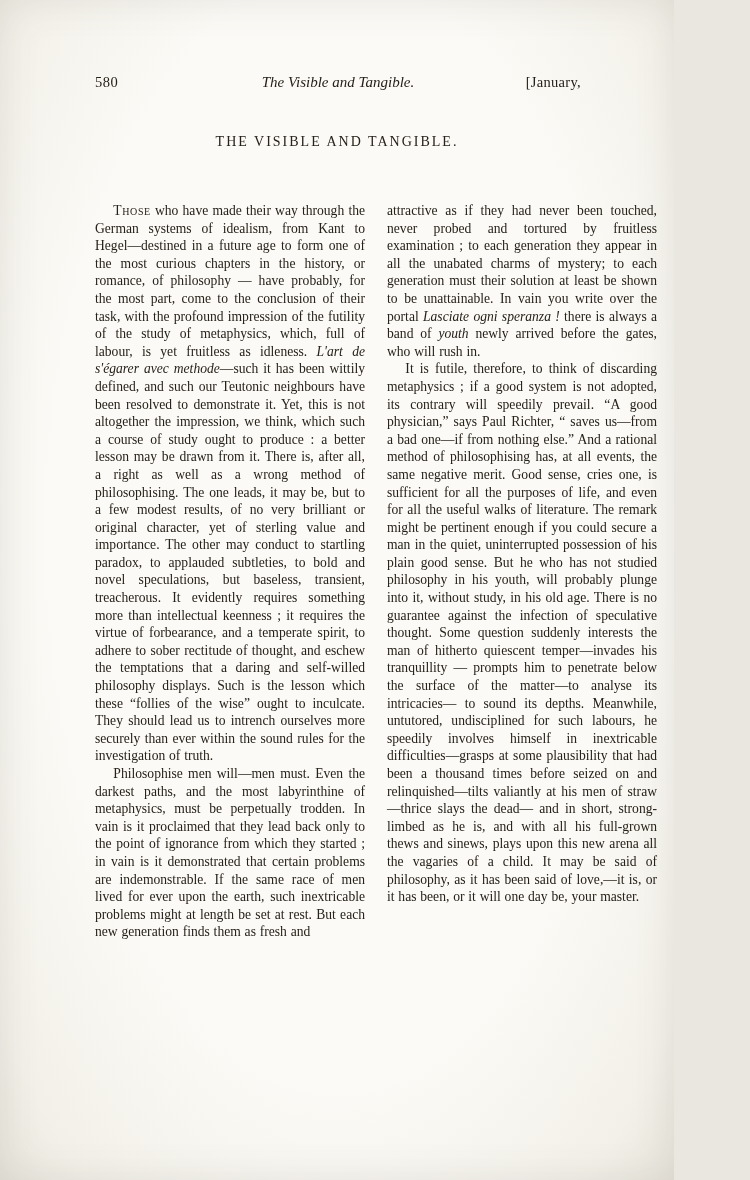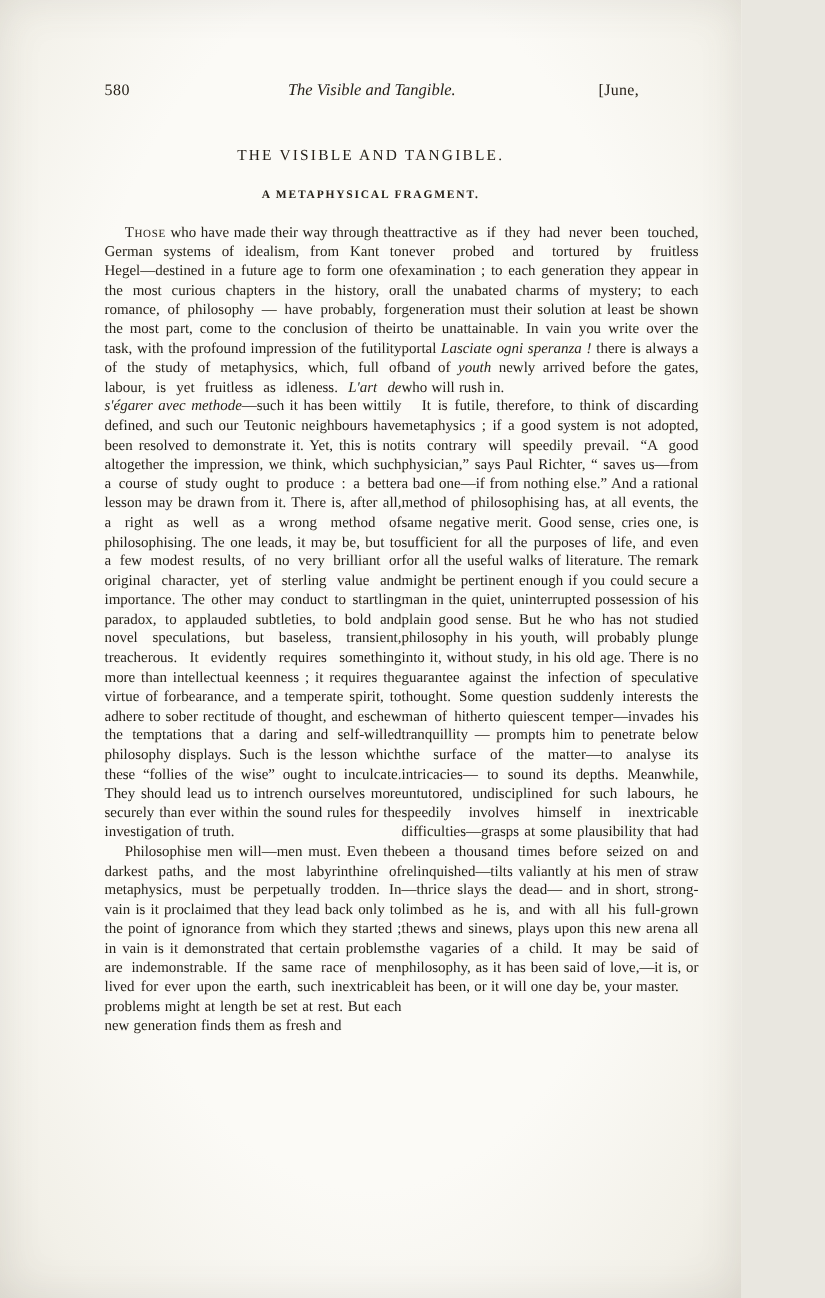--- a/index.html
+++ b/index.html
@@ -68,20 +68,21 @@
     text-align: center;
     font-size: 10.5px;
     font-weight: bold;
     letter-spacing: 1.6px;
   }
   .columns {
     position: absolute;
     top: 202px;
     left: 95px;
     display: flex;
+    gap: 22px;
   }
   .col {
     flex: 0 0 270px;
     width: 270px;
     text-align: justify;
     font-size: 13.6px;
     line-height: 17.6px;
     word-spacing: 0.03em;
   }
   .para {
@@ -99,26 +100,25 @@
   }
 </style>
 </head>
 <body>
 
 <div class="page">
 
   <header class="running-head">
     <span class="page-number">580</span>
     <span class="running-title">The Visible and Tangible.</span>
-    <span class="issue-date">[June,</span>
+    <span class="issue-date">[January,</span>
   </header>
 
   <h1 class="article-title">THE VISIBLE AND TANGIBLE.</h1>
 
-  <h2 class="article-subtitle">A METAPHYSICAL FRAGMENT.</h2>
 
   <main class="columns">
     <div class="col">
         <p class="para"><span class="fw">Those</span> who have made their way through the German systems of idealism, from Kant to Hegel—destined in a future age to form one of the most curious chapters in the history, or romance, of philosophy — have probably, for the most part, come to the conclusion of their task, with the profound impression of the futility of the study of metaphysics, which, full of labour, is yet fruitless as idleness. <i>L'art de s'égarer avec methode</i>—such it has been wittily defined, and such our Teutonic neighbours have been resolved to demonstrate it. Yet, this is not altogether the impression, we think, which such a course of study ought to produce : a better lesson may be drawn from it. There is, after all, a right as well as a wrong method of philosophising. The one leads, it may be, but to a few modest results, of no very brilliant or original character, yet of sterling value and importance. The other may conduct to startling paradox, to applauded subtleties, to bold and novel speculations, but baseless, transient, treacherous. It evidently requires something more than intellectual keenness ; it requires the virtue of forbearance, and a temperate spirit, to adhere to sober rectitude of thought, and eschew the temptations that a daring and self-willed philosophy displays. Such is the lesson which these “follies of the wise” ought to inculcate. They should lead us to intrench ourselves more securely than ever within the sound rules for the investigation of truth.</p>
         <p class="para">Philosophise men will—men must. Even the darkest paths, and the most labyrinthine of metaphysics, must be perpetually trodden. In vain is it proclaimed that they lead back only to the point of ignorance from which they started ; in vain is it demonstrated that certain problems are indemonstrable. If the same race of men lived for ever upon the earth, such inextricable problems might at length be set at rest. But each new generation finds them as fresh and</p>
       </div>
     <div class="col">
         <p class="para noindent">attractive as if they had never been touched, never probed and tortured by fruitless examination ; to each generation they appear in all the unabated charms of mystery; to each generation must their solution at least be shown to be unattainable. In vain you write over the portal <i>Lasciate ogni speranza !</i> there is always a band of <i>youth</i> newly arrived before the gates, who will rush in.</p>
         <p class="para">It is futile, therefore, to think of discarding metaphysics ; if a good system is not adopted, its contrary will speedily prevail. “A good physician,” says Paul Richter, “ saves us—from a bad one—if from nothing else.” And a rational method of philosophising has, at all events, the same negative merit. Good sense, cries one, is sufficient for all the purposes of life, and even for all the useful walks of literature. The remark might be pertinent enough if you could secure a man in the quiet, uninterrupted possession of his plain good sense. But he who has not studied philosophy in his youth, will probably plunge into it, without study, in his old age. There is no guarantee against the infection of speculative thought. Some question suddenly interests the man of hitherto quiescent temper—invades his tranquillity — prompts him to penetrate below the surface of the matter—to analyse its intricacies— to sound its depths. Meanwhile, untutored, undisciplined for such labours, he speedily involves himself in inextricable difficulties—grasps at some plausibility that had been a thousand times before seized on and relinquished—tilts valiantly at his men of straw—thrice slays the dead— and in short, strong-limbed as he is, and with all his full-grown thews and sinews, plays upon this new arena all the vagaries of a child. It may be said of philosophy, as it has been said of love,—it is, or it has been, or it will one day be, your master.</p>
       </div>

